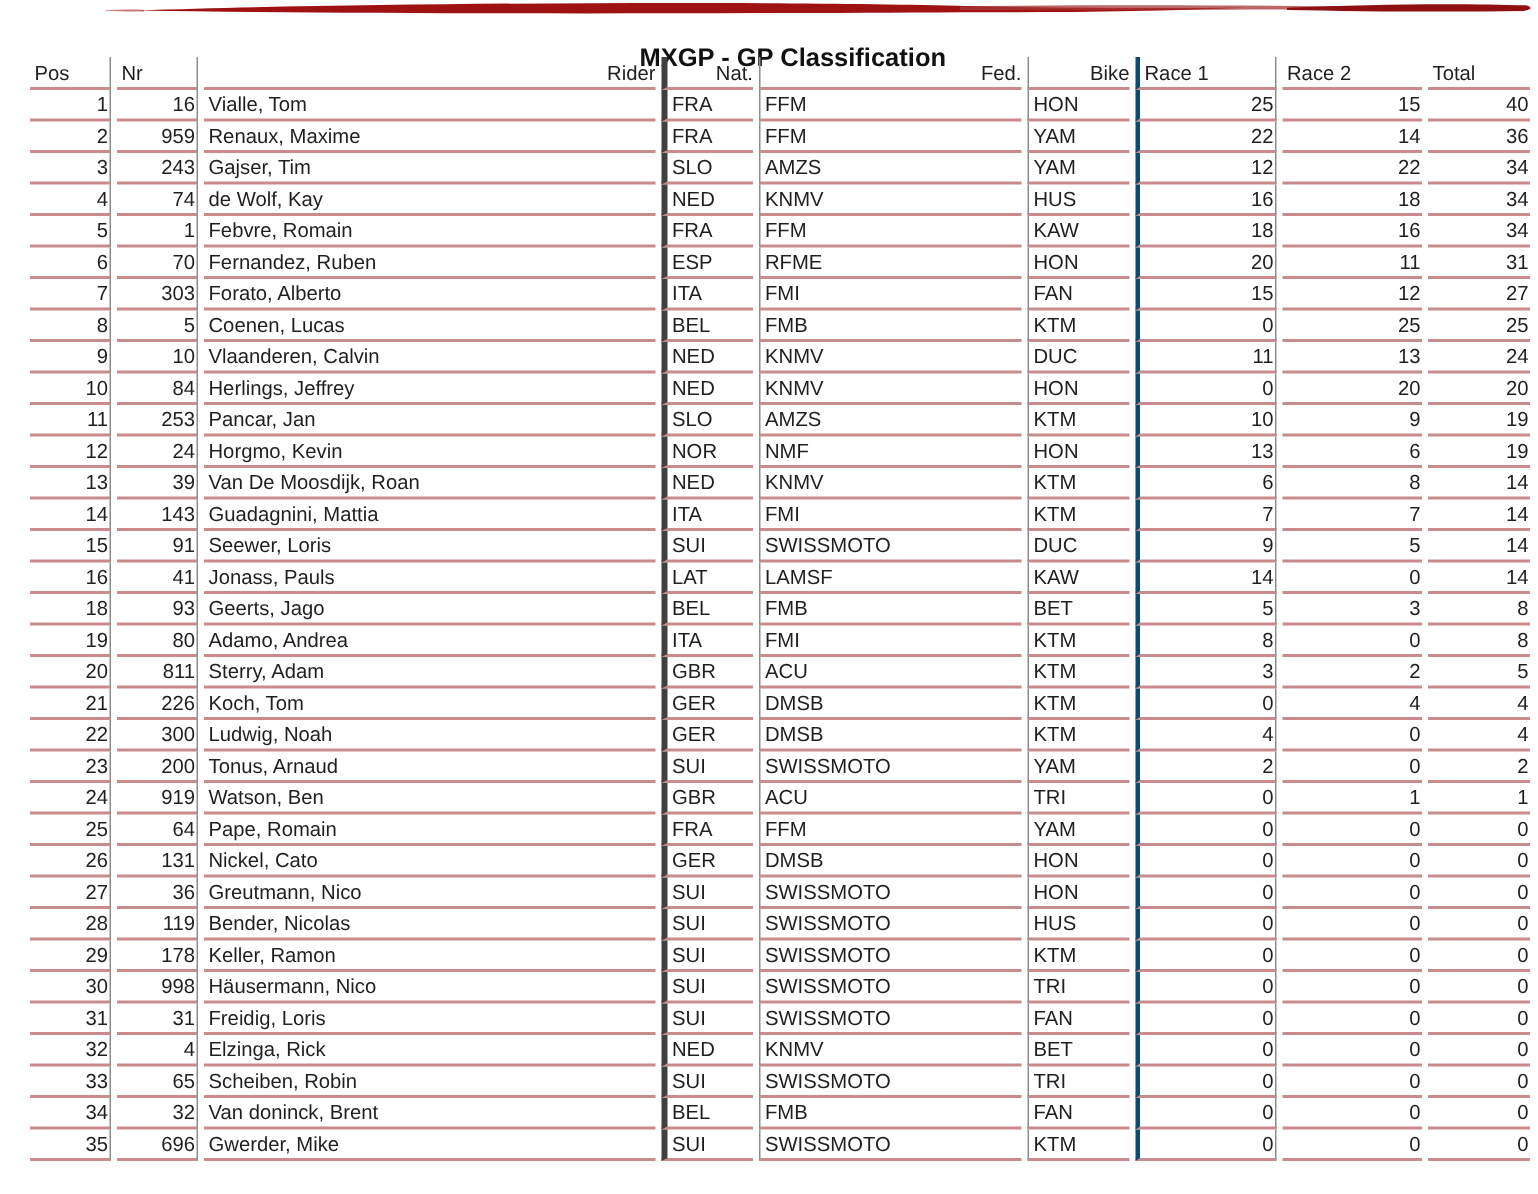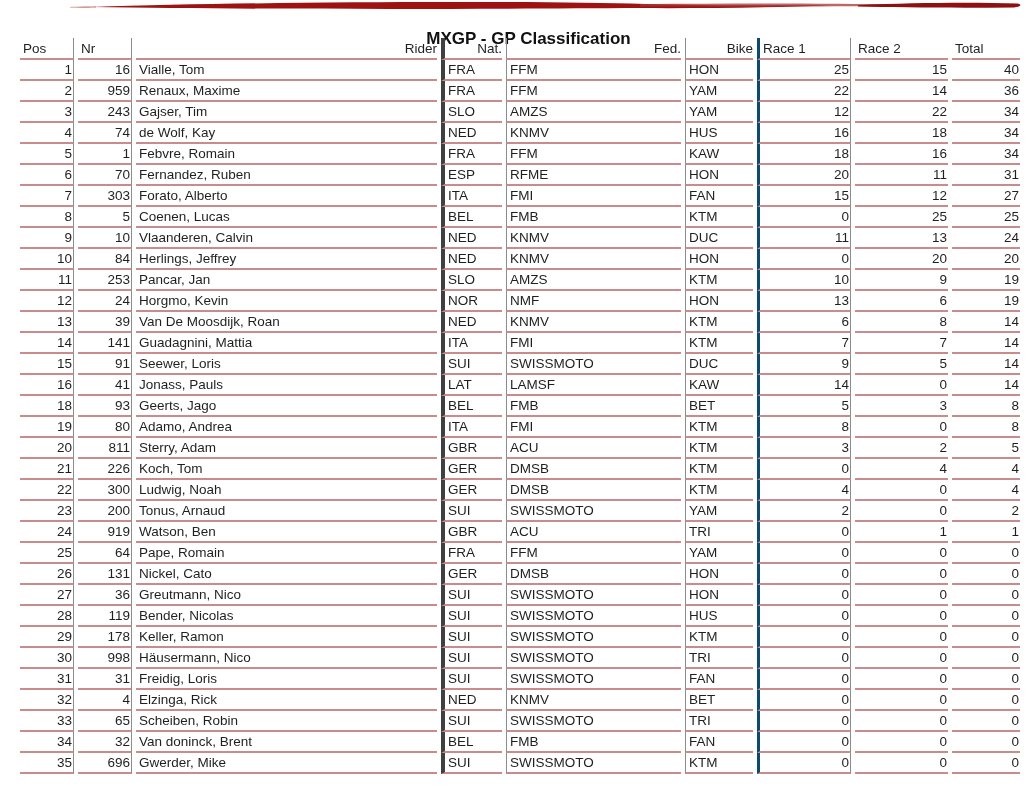--- a/index.html
+++ b/index.html
@@ -246,21 +246,21 @@
           <td class="col-rider txt">Van De Moosdijk, Roan</td>
           <td class="col-nat txt">NED</td>
           <td class="col-fed txt">KNMV</td>
           <td class="col-bike txt">KTM</td>
           <td class="col-race1 num">6</td>
           <td class="col-race2 num">8</td>
           <td class="col-total num">14</td>
         </tr>
         <tr>
           <td class="col-pos num">14</td>
-          <td class="col-nr num">141</td>
+          <td class="col-nr num">143</td>
           <td class="col-rider txt">Guadagnini, Mattia</td>
           <td class="col-nat txt">ITA</td>
           <td class="col-fed txt">FMI</td>
           <td class="col-bike txt">KTM</td>
           <td class="col-race1 num">7</td>
           <td class="col-race2 num">7</td>
           <td class="col-total num">14</td>
         </tr>
         <tr>
           <td class="col-pos num">15</td>

